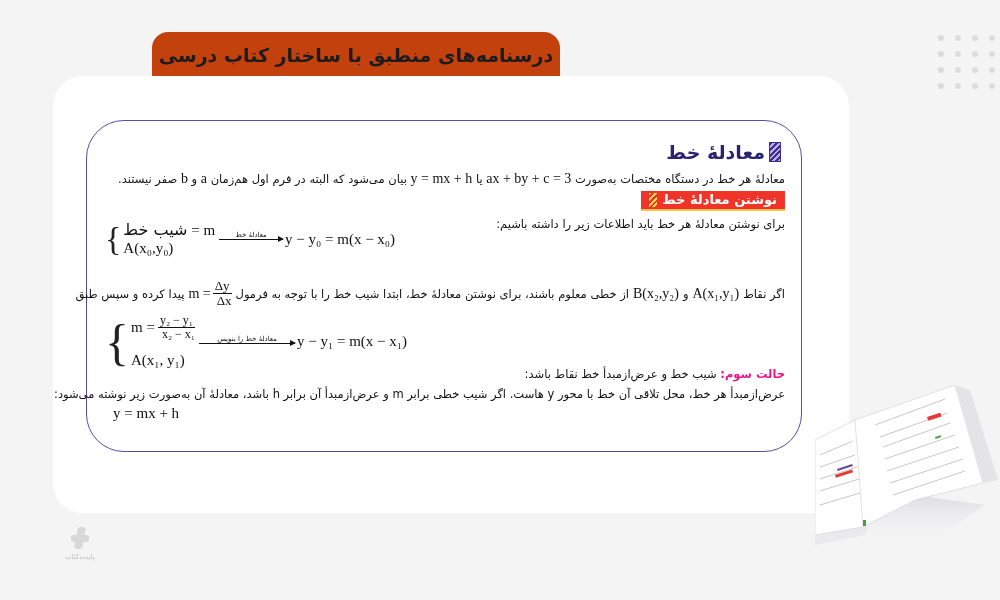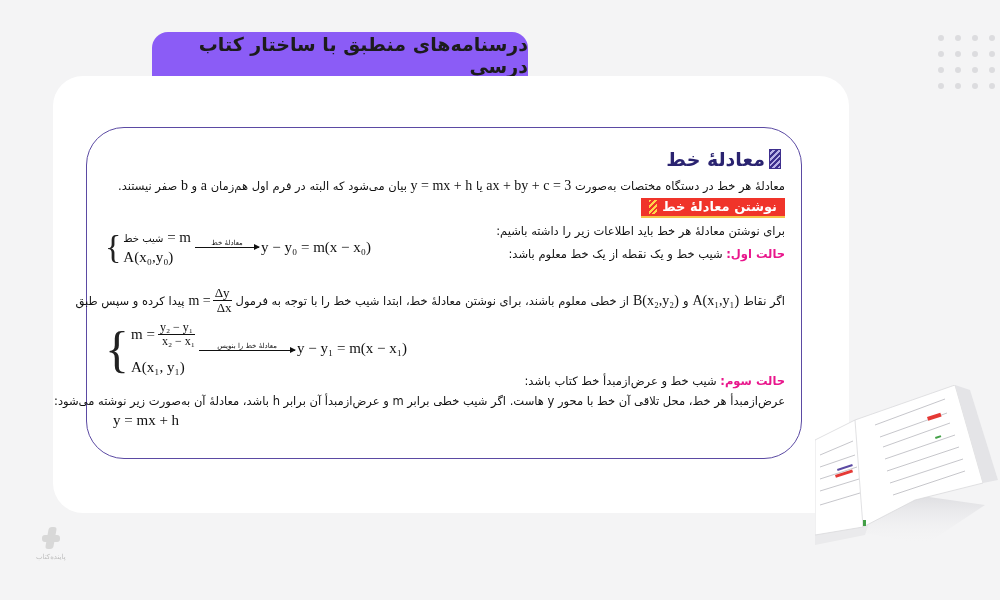--- a/index.html
+++ b/index.html
@@ -2,26 +2,26 @@
 <html><head>
 <meta charset="utf-8">
 <style>
   * { box-sizing: border-box; margin: 0; padding: 0; }
   html, body { width: 1000px; height: 600px; overflow: hidden; }
   body { background: #f4f4f5; font-family: "DejaVu Sans", sans-serif; position: relative; color: #111; }
 
   .dots { position: absolute; left: 938px; top: 35px; display: grid; grid-template-columns: repeat(4, 6px); grid-gap: 10px 11px; }
   .dots span { width: 6px; height: 6px; border-radius: 50%; background: #dcdcdf; display: block; }
 
-  .title-tab { position: absolute; left: 152px; top: 32px; width: 376px; height: 45px; background: #8b5cf6; border-radius: 16px 16px 0 0; display: flex; align-items: center; justify-content: center; direction: rtl; }
+  .title-tab { position: absolute; left: 152px; top: 32px; width: 408px; height: 45px; background: #c2410c; border-radius: 16px 16px 0 0; display: flex; align-items: center; justify-content: center; direction: rtl; }
   .title-tab span { font-size: 19px; font-weight: bold; color: #1c1c1c; }
 
   .card { position: absolute; left: 53px; top: 76px; width: 796px; height: 437px; background: #ffffff; border-radius: 30px; }
 
-  .panel { position: absolute; left: 86px; top: 127px; width: 716px; height: 332px; border: 1.2px solid #5b4aa3; border-radius: 38px 38px 38px 38px; background: #fff; }
+  .panel { position: absolute; left: 86px; top: 120px; width: 716px; height: 332px; border: 1.2px solid #5b4aa3; border-radius: 38px 38px 38px 38px; background: #fff; }
 
   .rtl { direction: rtl; unicode-bidi: isolate; }
   .abs { position: absolute; white-space: nowrap; }
 
   .heading { right: 20px; top: 20px; display: flex; align-items: center; gap: 4px; direction: rtl; }
   .heading .hatch { width: 12px; height: 20px; background: repeating-linear-gradient(135deg, #3e2f8e 0 2px, #b9b0e6 2px 4px); border: 1px solid #3e2f8e; }
   .heading .txt { font-size: 19px; font-weight: bold; color: #2a2370; }
 
   .line { font-size: 11.5px; color: #111; }
   .latin { font-family: "Liberation Serif", serif; font-size: 14px; direction: ltr; unicode-bidi: isolate; }
@@ -33,21 +33,21 @@
 
   .math { font-family: "Liberation Serif", serif; font-size: 15px; color: #111; direction: ltr; }
   .brace { font-family: "Liberation Serif", serif; font-size: 34px; line-height: 1; font-weight: 100; color: #222; }
   .arrow-wrap { display: inline-flex; flex-direction: column; align-items: center; position: relative; }
   .arrow-label { font-family: "DejaVu Sans", sans-serif; font-size: 7px; direction: rtl; color: #111; }
   .arrow-line { height: 1px; background: #111; position: relative; }
   .arrow-line::after { content: ""; position: absolute; right: -1px; top: -3px; border-left: 6px solid #111; border-top: 3.5px solid transparent; border-bottom: 3.5px solid transparent; }
   .frac { display: inline-flex; flex-direction: column; align-items: flex-end; vertical-align: middle; font-size: 13px; line-height: 1.1; }
   .frac .num { border-bottom: 1px solid #111; padding: 0 2px; }
 
-  .logo { position: absolute; left: 36px; top: 527px; display: flex; flex-direction: column; align-items: center; }
+  .logo { position: absolute; left: 65px; top: 527px; display: flex; flex-direction: column; align-items: center; }
   .logo .mark { width: 18px; height: 24px; position: relative; }
   .logo .mark::before { content: ""; position: absolute; left: 5px; top: 0; width: 8px; height: 22px; background: #d8d8d8; border-radius: 3px; transform: skewX(-10deg); }
   .logo .mark::after { content: ""; position: absolute; left: 0; top: 8px; width: 18px; height: 7px; background: #d8d8d8; border-radius: 3px; }
   .logo .name { font-size: 7px; color: #bdbdbd; direction: rtl; margin-top: 2px; }
 
   .book { position: absolute; left: 815px; top: 385px; width: 185px; height: 175px; }
 </style>
 </head>
 <body>
 
@@ -95,30 +95,26 @@
     <span>صفر نیستند.</span>
   </div>
 
   <div class="abs subtitle">
     <span>نوشتن معادلهٔ خط</span>
     <span class="hatch"></span>
   </div>
 
   <div class="abs line rtl" style="right:16px; top:96px;">برای نوشتن معادلهٔ هر خط باید اطلاعات زیر را داشته باشیم:</div>
 
-  <div class="abs line rtl" style="right:16px; top:119px;">
-    <span class="pink">حالت اول:</span>
-    <span>شیب خط و یک نقطه از یک خط معلوم باشد:</span>
-  </div>
 
   <div class="abs math" style="left:18px; top:100px; display:flex; align-items:center;">
     <span class="brace">{</span>
     <div style="display:flex; flex-direction:column; line-height:18px; margin-left:2px;">
       <span style="white-space:nowrap;">
-        <span class="rtl" style="font-family:'DejaVu Sans',sans-serif; font-size:10px;">شیب خط</span>
+        <span class="rtl" style="font-family:'DejaVu Sans',sans-serif; font-size:16px;">شیب خط</span>
         <span>= m</span>
       </span>
       <span>A(x₀,y₀)</span>
     </div>
     <div class="arrow-wrap" style="margin:0 2px 0 4px; top:-4px;">
       <span class="arrow-label">معادلهٔ خط</span>
       <span class="arrow-line" style="width:64px;"></span>
     </div>
     <span style="white-space:nowrap;">y − y₀ = m(x − x₀)</span>
   </div>
@@ -155,21 +151,21 @@
     </div>
     <div class="arrow-wrap" style="margin:0 2px 0 4px; top:-2px;">
       <span class="arrow-label">معادلهٔ خط را بنویس</span>
       <span class="arrow-line" style="width:96px;"></span>
     </div>
     <span style="white-space:nowrap;">y − y₁ = m(x − x₁)</span>
   </div>
 
   <div class="abs line rtl" style="right:16px; top:246px;">
     <span class="pink">حالت سوم:</span>
-    <span>شیب خط و عرض‌ازمبدأ خط کتاب باشد:</span>
+    <span>شیب خط و عرض‌ازمبدأ خط نقاط باشد:</span>
   </div>
 
   <div class="abs line rtl" style="right:16px; top:266px;">عرض‌ازمبدأ هر خط، محل تلاقی آن خط با محور y هاست. اگر شیب خطی برابر m و عرض‌ازمبدأ آن برابر h باشد، معادلهٔ آن به‌صورت زیر نوشته می‌شود:</div>
 
   <div class="abs math" style="left:26px; top:284px;">y = mx + h</div>
 </div>
 
 <div class="logo">
   <div class="mark"></div>
   <div class="name">پاینده‌کتاب</div>

